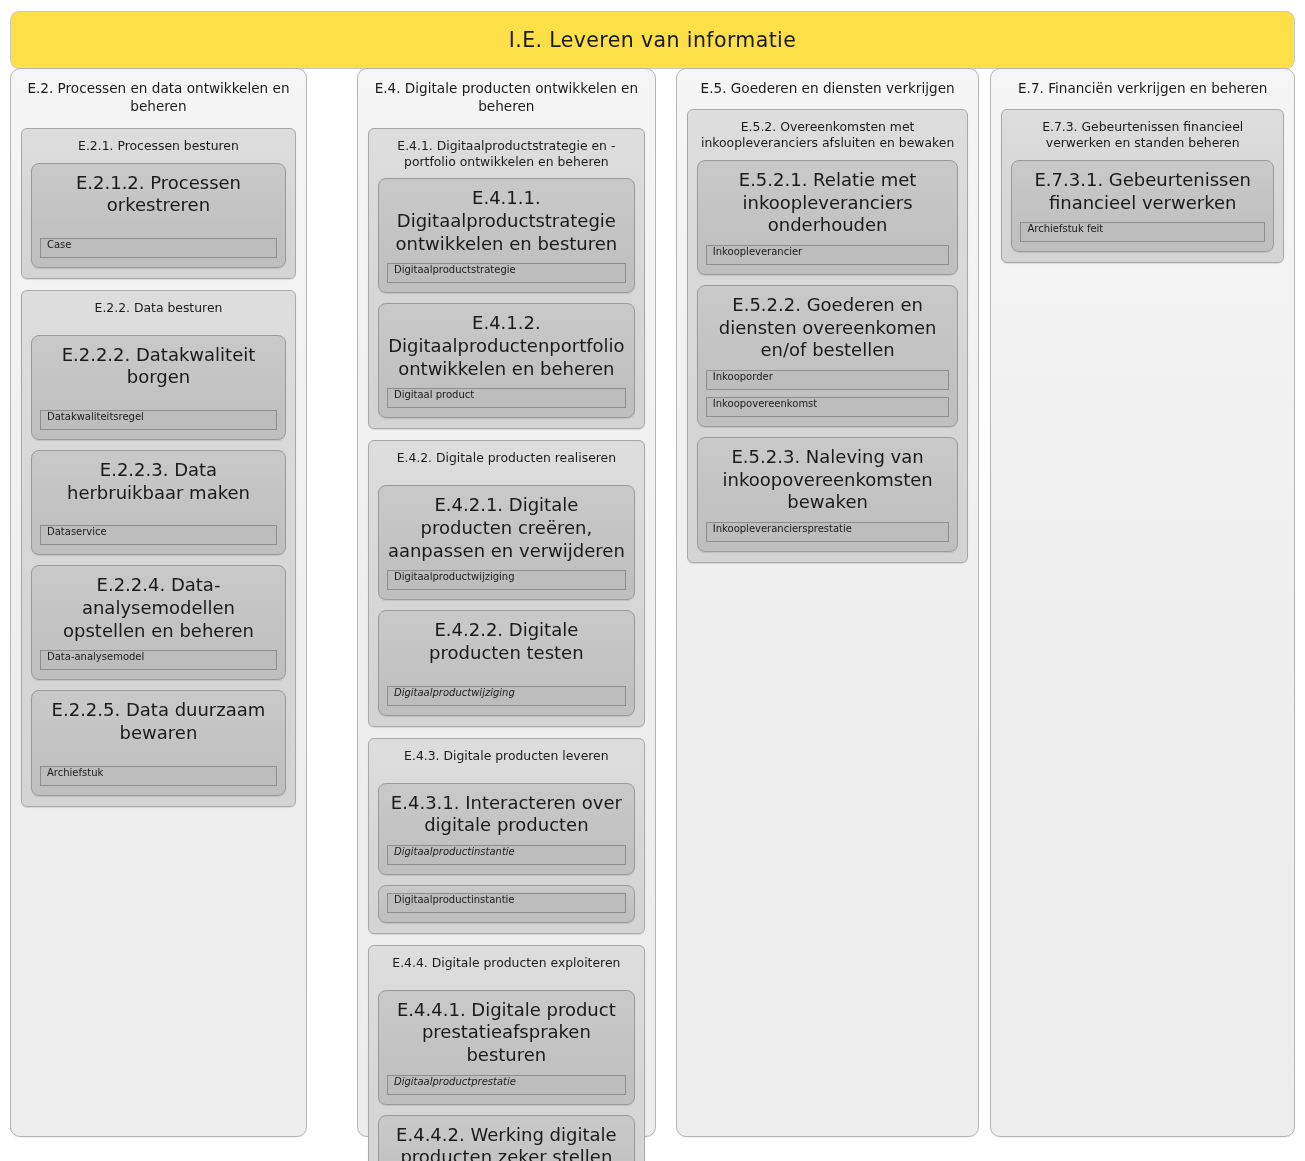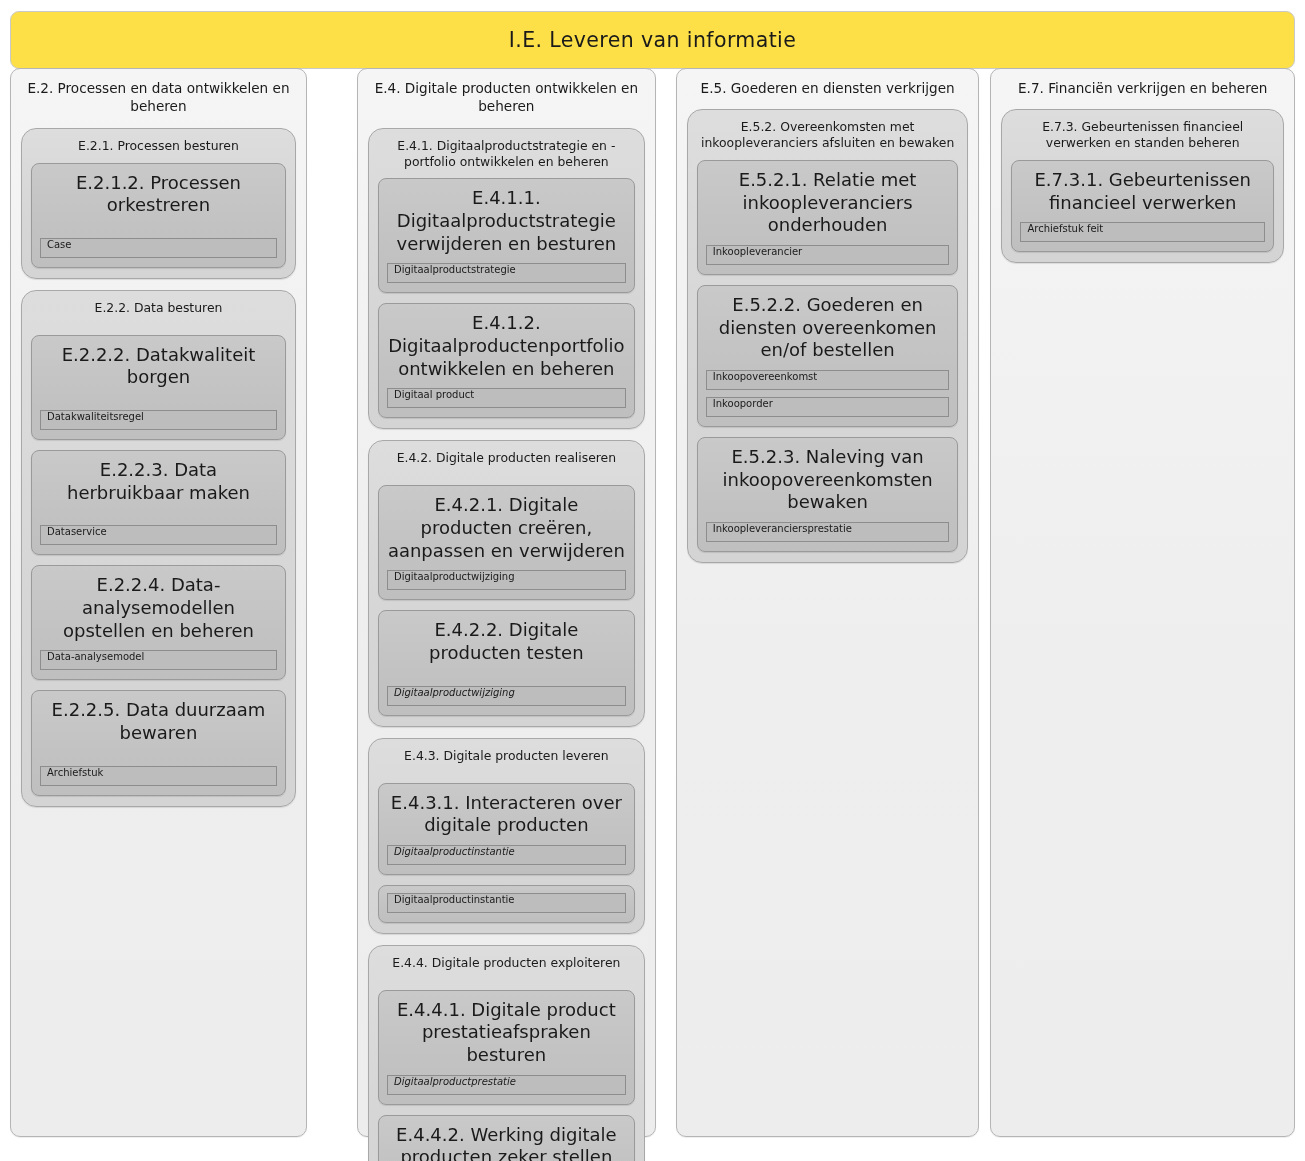--- a/index.html
+++ b/index.html
@@ -76,21 +76,21 @@
     text-align: center;
     color: #1a1a1a;
     margin: 1px 0 12px 0;
     padding: 0 2px;
   }
 
   
   .lvl2 {
     box-sizing: border-box;
     border: 1px solid #a8a8a8;
-    border-radius: 15px;
+    border-radius: 6px;
     background: linear-gradient(180deg,#dddddd 0%, #d6d6d6 60%, #d4d4d4 100%);
     padding: 8px 9px 10px 9px;
     margin: 0 0 11px 0;
     box-shadow: 0 1px 1px rgba(0,0,0,0.10);
   }
   .lvl2 > .hdr {
     font-size: 12.4px;
     line-height: 1.28;
     text-align: center;
     color: #1a1a1a;
@@ -173,21 +173,21 @@
             <div class="hdr">E.2.2.5. Data duurzaam bewaren</div>
             <div class="leaf">Archiefstuk</div>
           </div>
         </div>
       </div>
       <div class="lvl1" style="width: 312px; margin-right: 20px; margin-left: 27px;">
         <div class="hdr">E.4. Digitale producten ontwikkelen en beheren</div>
         <div class="lvl2">
           <div class="hdr">E.4.1. Digitaalproductstrategie en -portfolio ontwikkelen en beheren</div>
           <div class="lvl3">
-            <div class="hdr">E.4.1.1. Digitaalproductstrategie verwijderen en besturen</div>
+            <div class="hdr">E.4.1.1. Digitaalproductstrategie ontwikkelen en besturen</div>
             <div class="leaf">Digitaalproductstrategie</div>
           </div>
           <div class="lvl3">
             <div class="hdr">E.4.1.2. Digitaalproductenportfolio ontwikkelen en beheren</div>
             <div class="leaf">Digitaal product</div>
           </div>
         </div>
         <div class="lvl2 gap-after-hdr">
           <div class="hdr">E.4.2. Digitale producten realiseren</div>
           <div class="lvl3">
@@ -224,22 +224,22 @@
       <div class="lvl1" style="width: 317px; margin-right: 11px;">
         <div class="hdr">E.5. Goederen en diensten verkrijgen</div>
         <div class="lvl2">
           <div class="hdr">E.5.2. Overeenkomsten met inkoopleveranciers afsluiten en bewaken</div>
           <div class="lvl3">
             <div class="hdr">E.5.2.1. Relatie met inkoopleveranciers onderhouden</div>
             <div class="leaf">Inkoopleverancier</div>
           </div>
           <div class="lvl3">
             <div class="hdr">E.5.2.2. Goederen en diensten overeenkomen en/of bestellen</div>
+            <div class="leaf">Inkooporder</div>
             <div class="leaf">Inkoopovereenkomst</div>
-            <div class="leaf">Inkooporder</div>
           </div>
           <div class="lvl3">
             <div class="hdr">E.5.2.3. Naleving van inkoopovereenkomsten bewaken</div>
             <div class="leaf">Inkoopleveranciersprestatie</div>
           </div>
         </div>
       </div>
       <div class="lvl1" style="width: 318px;">
         <div class="hdr">E.7. Financiën verkrijgen en beheren</div>
         <div class="lvl2">

